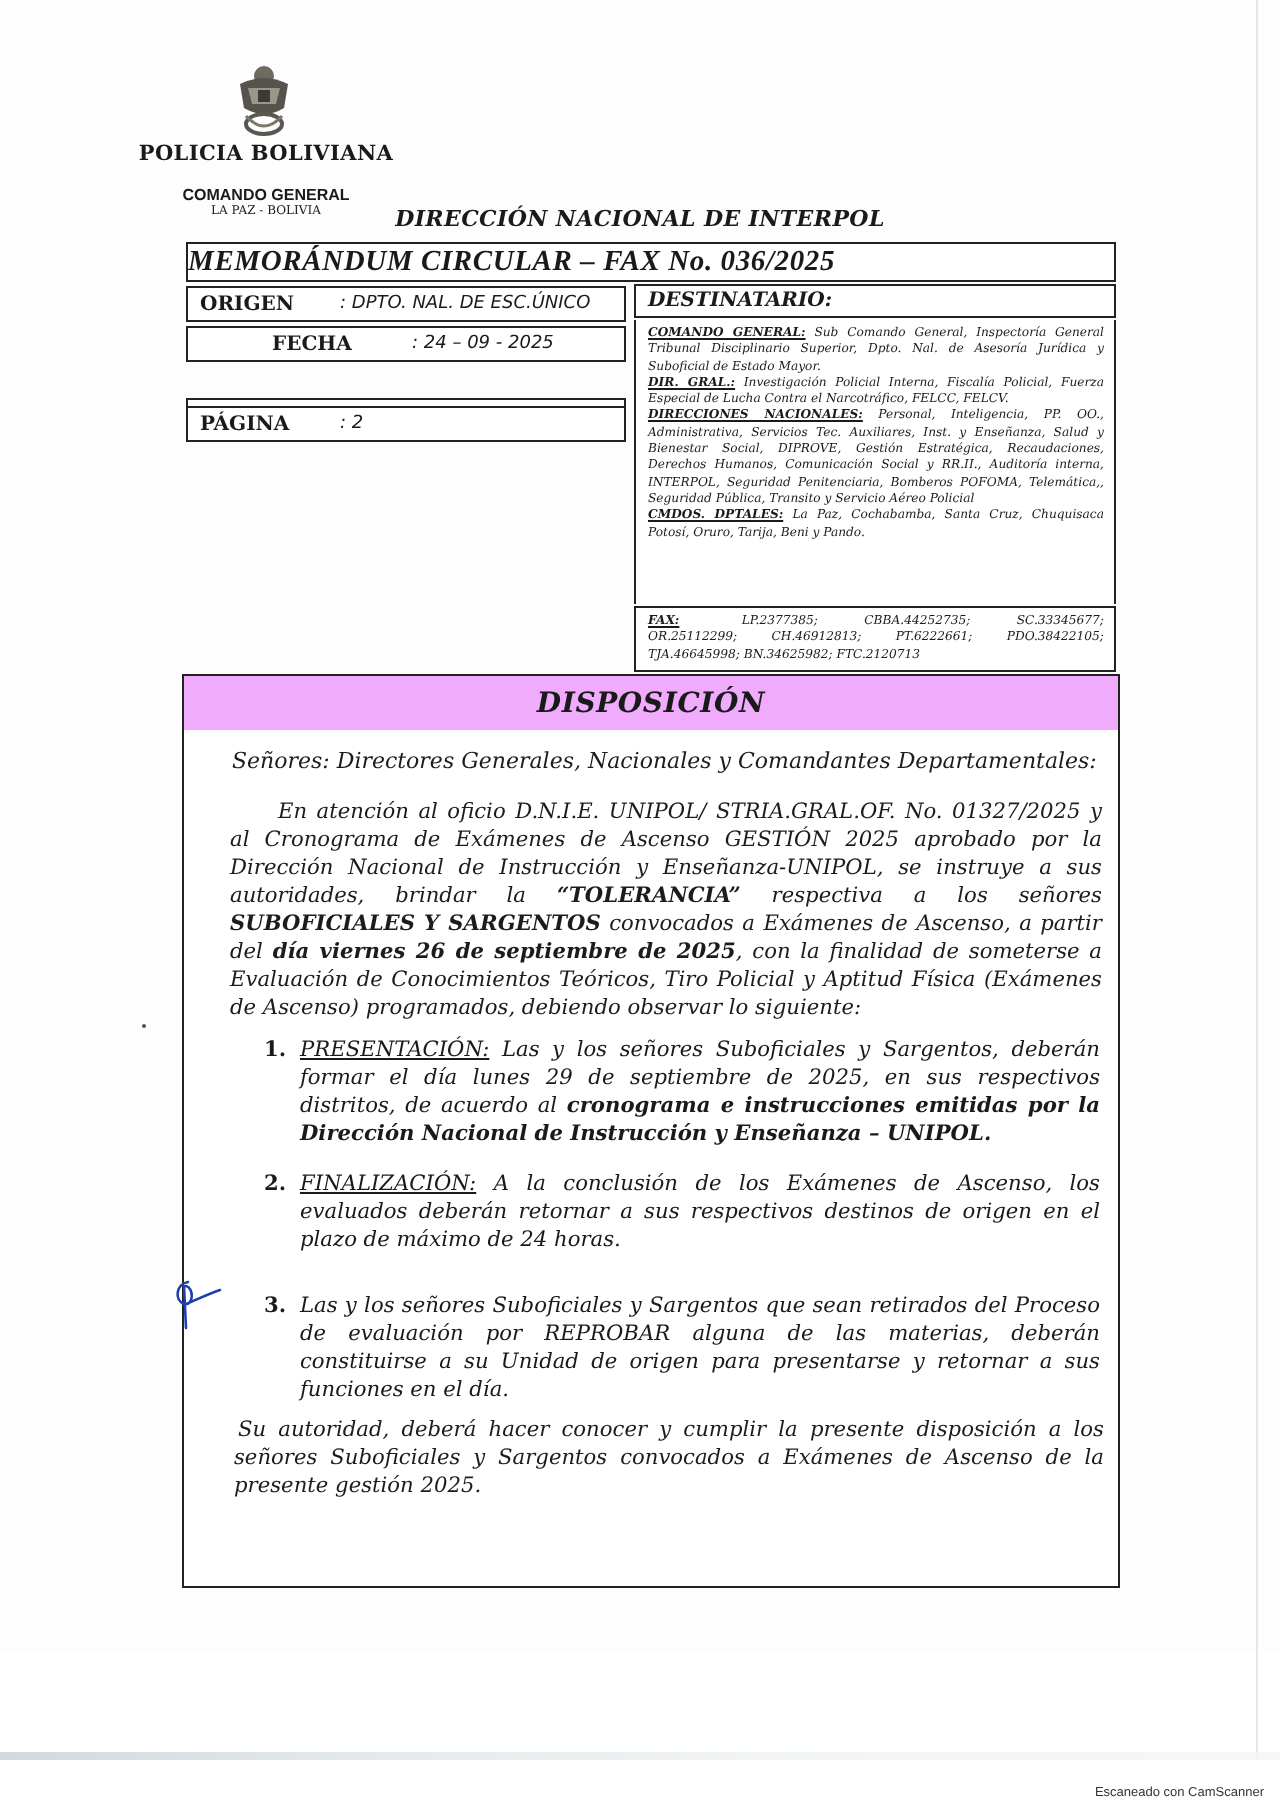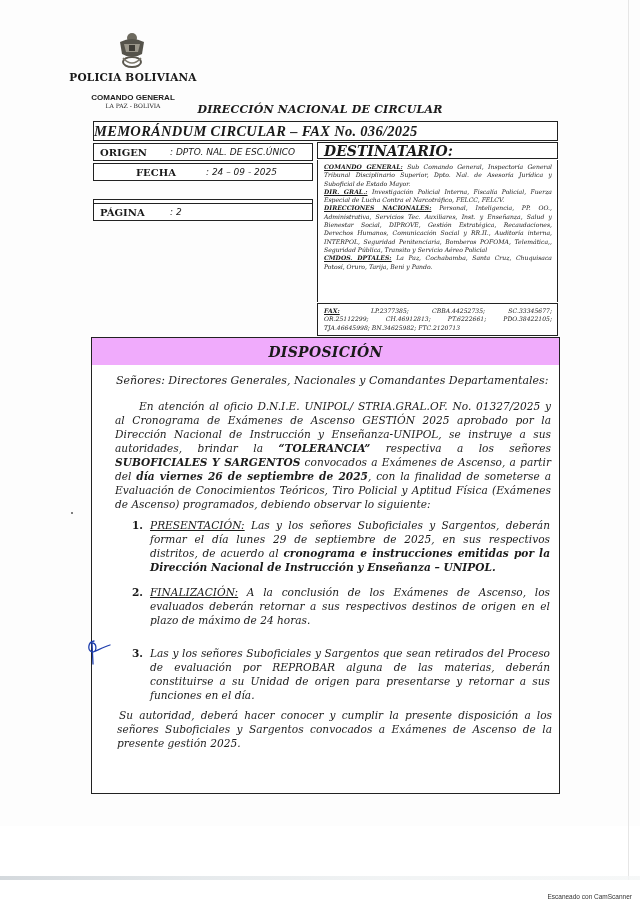--- a/index.html
+++ b/index.html
@@ -28,21 +28,21 @@
     .info-row { position: absolute; left: 93px; width: 220px; height: 18px;
                 border: 1.2px solid #222; box-sizing: border-box; background: #fff;
                 display: flex; align-items: center; }
     .info-label { width: 70px; padding-left: 6px; font-weight: bold; font-size: 10px; }
     .info-value { font-family: "DejaVu Sans", sans-serif; font-style: italic; font-size: 9px; white-space: nowrap; }
 
     
     .dest-head { position: absolute; left: 317px; top: 142px; width: 241px; height: 17px;
                  border: 1.2px solid #222; box-sizing: border-box; background: #fff;
                  display: flex; align-items: center; padding-left: 6px;
-                 font-weight: bold; font-style: italic; font-size: 14px; }
+                 font-weight: bold; font-style: italic; font-size: 10px; }
     .dest-box { position: absolute; left: 317px; top: 160px; width: 241px; height: 142px;
                 border-left: 1.2px solid #222; border-right: 1.2px solid #222; box-sizing: border-box; background: #fff;
                 padding: 3px 5px 0 6px; font-family: "DejaVu Serif", serif; font-style: italic; font-size: 6.1px;
                 line-height: 8.3px; text-align: justify; }
     .dest-box p { margin: 0; }
     .dest-key { font-weight: bold; text-decoration: underline; }
     .fax-box { position: absolute; left: 317px; top: 303px; width: 241px; height: 33px;
                border: 1.2px solid #222; box-sizing: border-box; background: #fff;
                padding: 3px 5px 0 6px; font-style: italic; font-size: 6.1px; line-height: 8.3px; }
     .fax-line { display: flex; justify-content: space-between; white-space: nowrap; }
@@ -94,21 +94,21 @@
     <rect x="13" y="15" width="6" height="6" fill="#3d3b35"></rect>
     <ellipse cx="16" cy="32" rx="9" ry="5" fill="none" stroke="#5a574e" stroke-width="2"></ellipse>
     <path d="M7 28 Q16 38 25 28" fill="none" stroke="#7b776b" stroke-width="1.5"></path>
   </svg>
   <div class="org">
     <div class="org-name">POLICIA BOLIVIANA</div>
     <div class="org-sub">COMANDO GENERAL</div>
     <div class="org-city">LA PAZ - BOLIVIA</div>
   </div>
 
-  <div class="dept">DIRECCIÓN NACIONAL DE CIRCULAR</div>
+  <div class="dept">DIRECCIÓN NACIONAL DE INTERPOL</div>
 
   <div class="memo-box">
     <span class="memo-title">MEMORÁNDUM CIRCULAR – FAX No. 036/2025</span>
   </div>
 
   <div class="info-row" style="top:143px;">
     <span class="info-label">ORIGEN</span>
     <span class="info-value">: DPTO. NAL. DE ESC.ÚNICO</span>
   </div>
   <div class="info-row" style="top:163px;padding-left:36px;">

